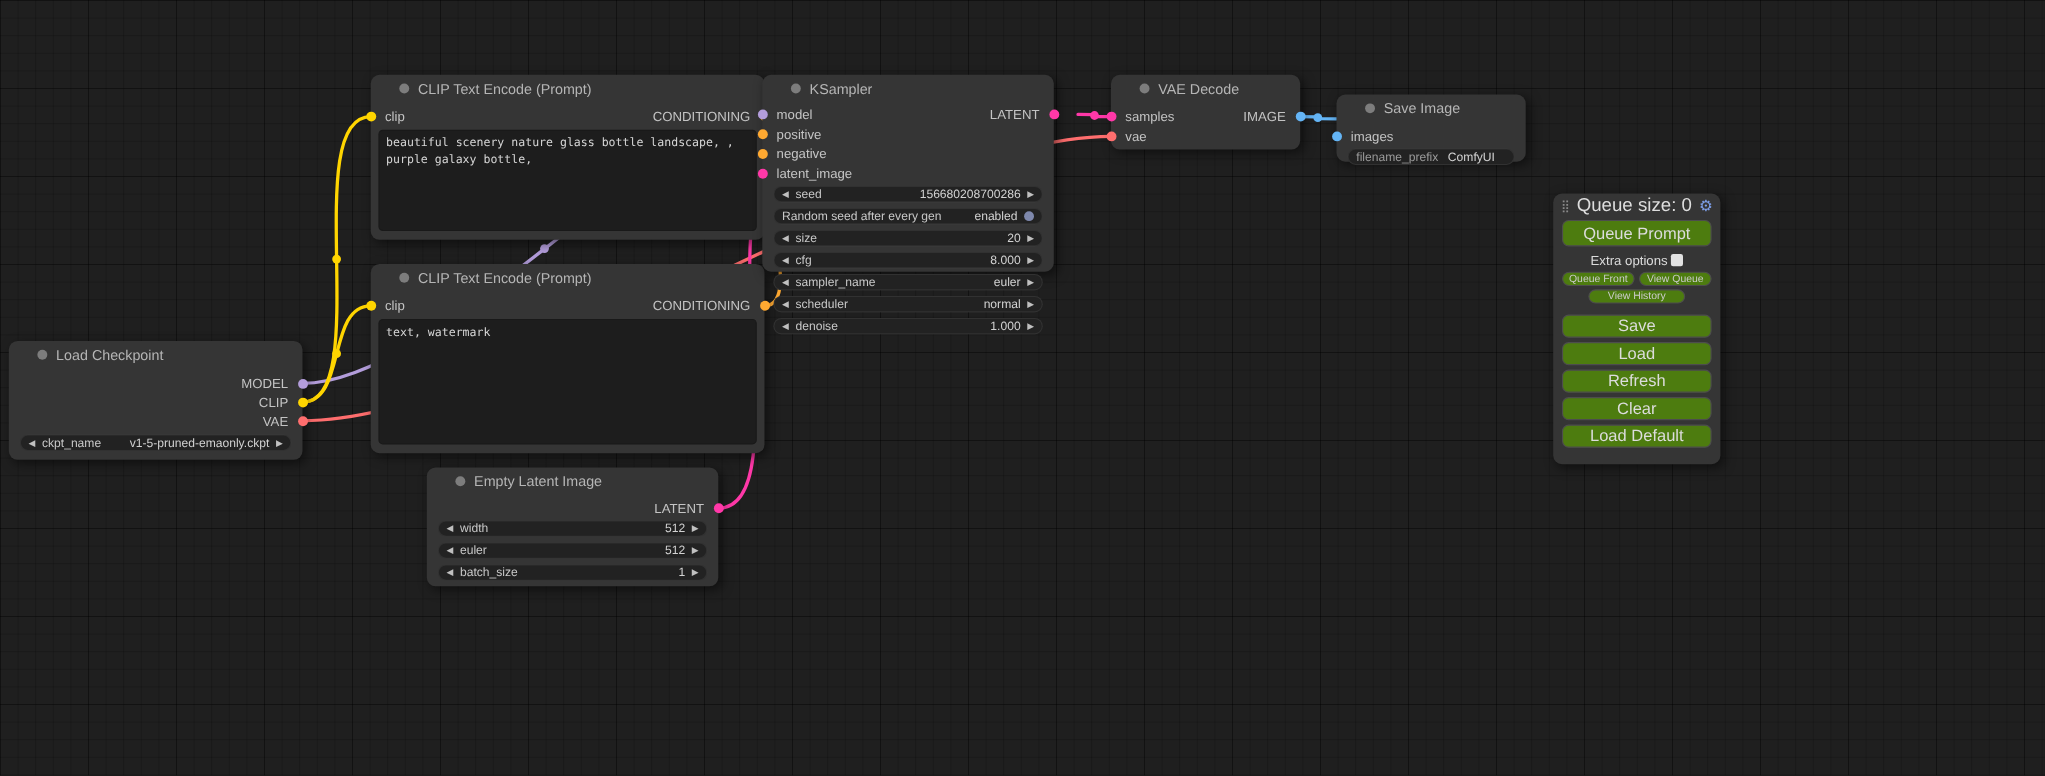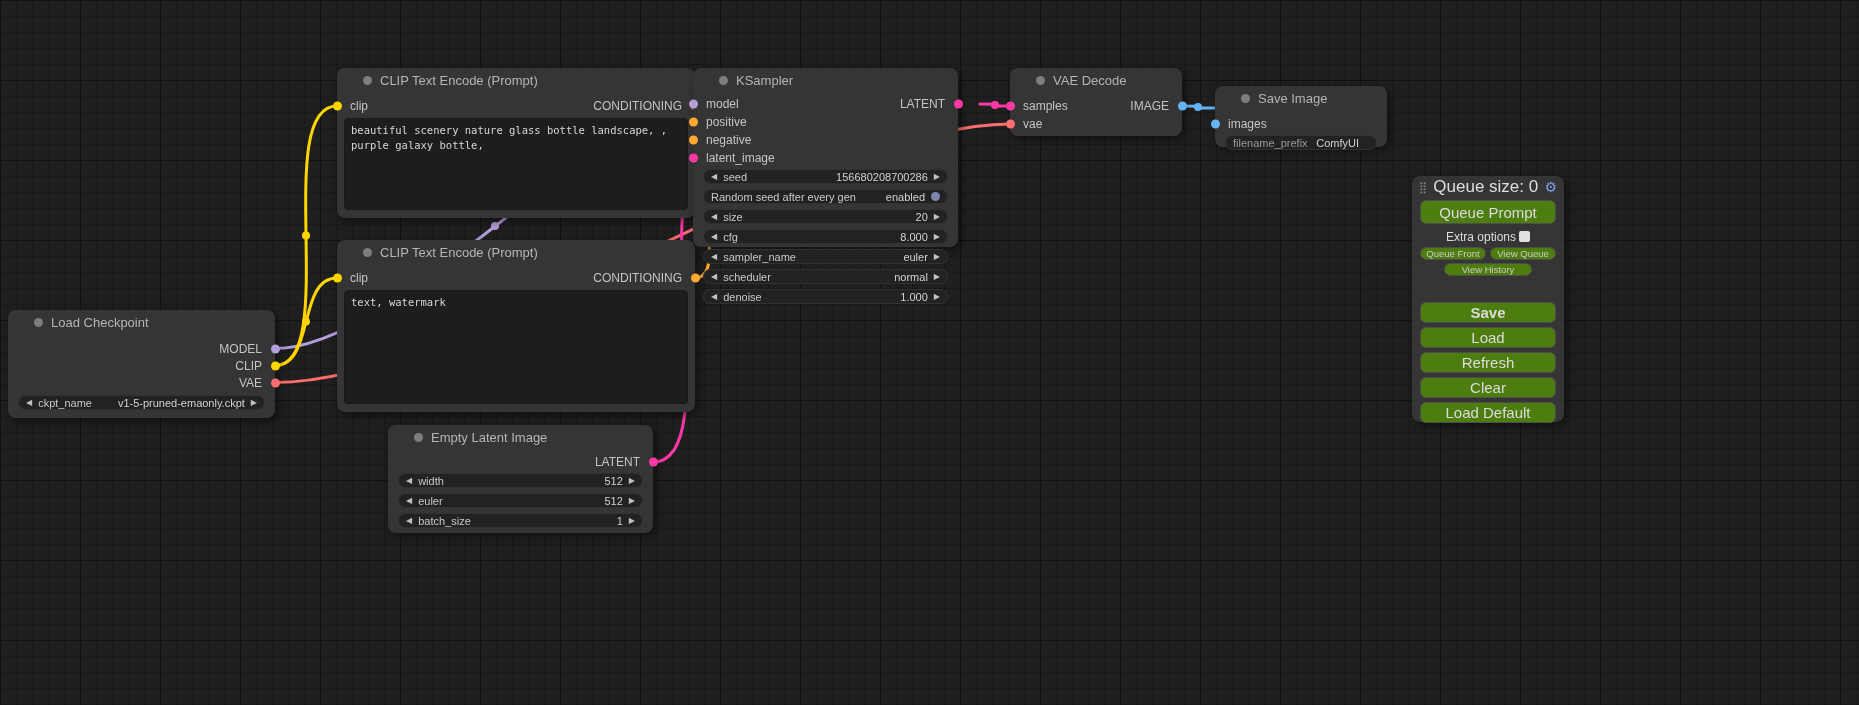--- a/index.html
+++ b/index.html
@@ -62,21 +62,21 @@
   button { font-family:"Liberation Sans", sans-serif; background:#4d7c0f;
     border:1px solid #4d4d4d; color:#dcdcdc; border-radius:6px; cursor:pointer; }
   .qp-big { display:block; width:136px; height:24px; margin:2px 8px 5px 8px; font-size:15px; }
   .qp-extra { display:flex; align-items:center; justify-content:center; gap:3px;
     height:15px; margin:2px 8px; font-size:12px; color:#dcdcdc; }
   .checkbox { width:11px; height:11px; background:#e2e2e2; border-radius:2px; }
   .qp-row { display:flex; gap:4px; margin:3px 8px; justify-content:center; }
   .qp-small { flex:1; height:13px; font-size:9.5px; color:#cccccc; border-radius:7px; padding:0; }
   .qp-small.half { flex:0 0 88px; }
   .qp-mid { display:block; width:136px; height:21px; margin:4px 8px; font-size:15px; }
-  .qp-mid.first { margin-top:26px;font-weight:bold; }
+  .qp-mid.first { margin-top:10px; }
 </style>
 </head>
 <body>
 
 <div class="canvas">
 
   <svg class="links">
     <path class="lk lk-model" d="M275,348.5 C400,348.5 590,104 715,104"></path>
     <path class="lk lk-clip" d="M275,365.5 C341,365.5 271,106 337,106"></path>
     <path class="lk lk-clip" d="M275,365.5 C315,365.5 297,278 337,278"></path>

